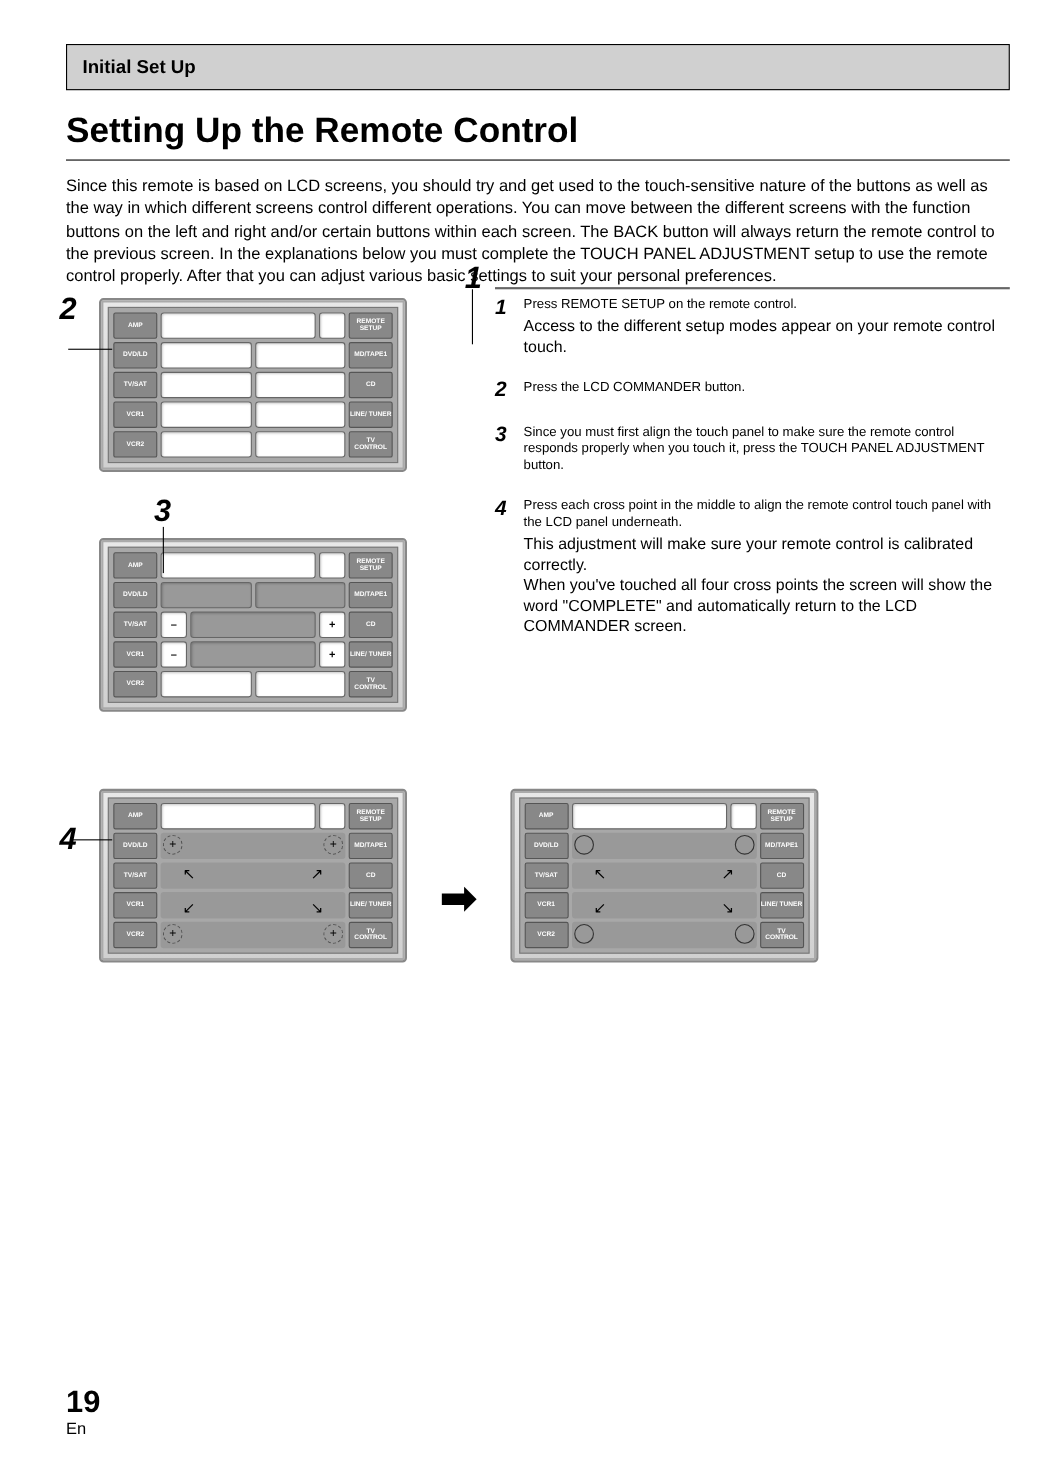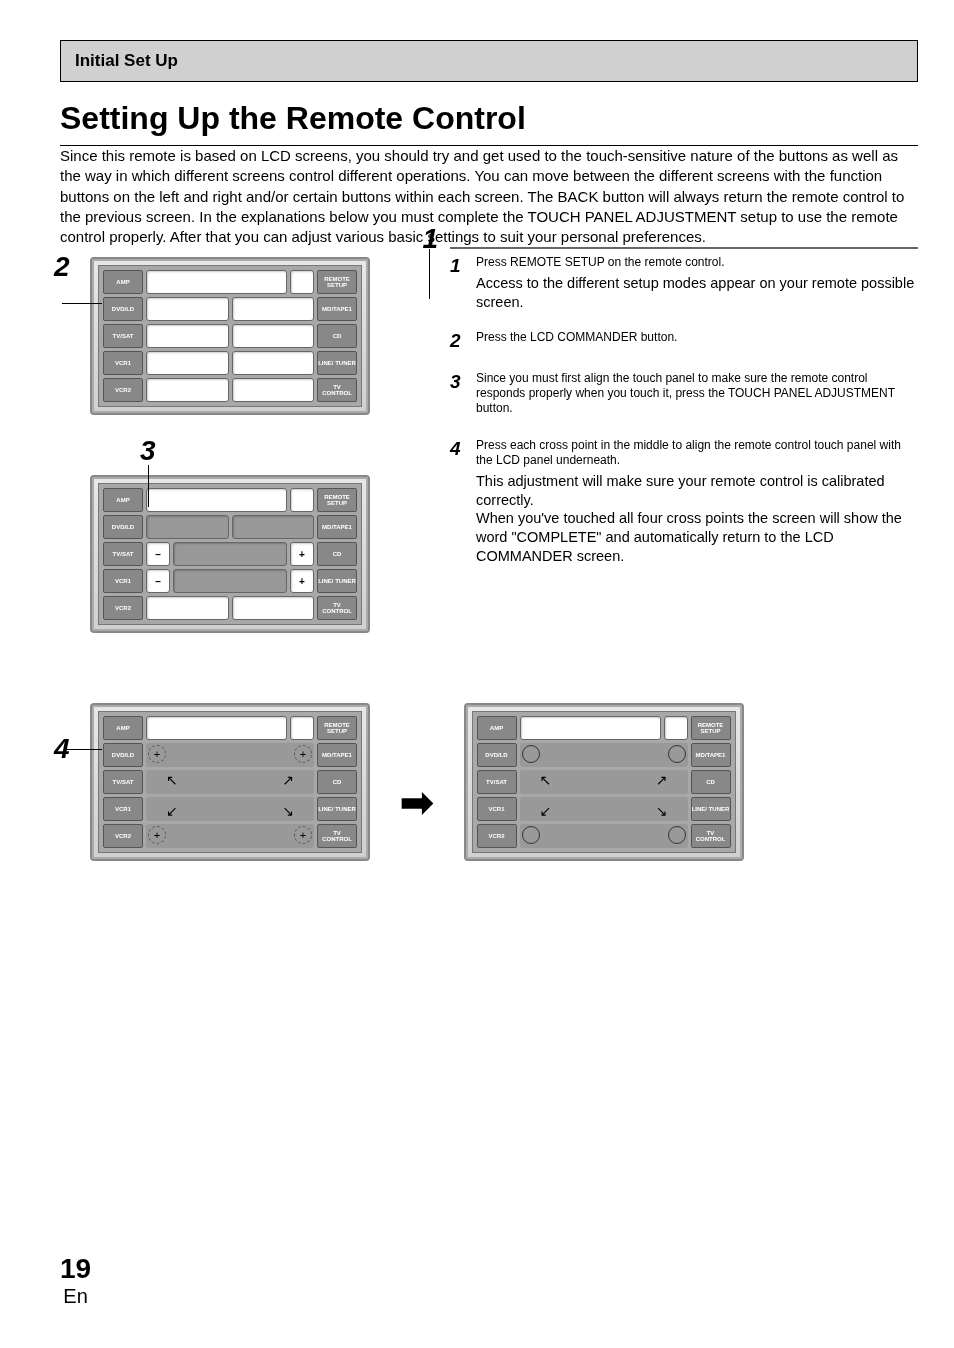--- a/index.html
+++ b/index.html
@@ -22,20 +22,21 @@
     padding: 10px 14px;
     font-weight: bold;
     font-size: 17px;
     margin-bottom: 18px;
   }
   .title {
     font-size: 32px;
     font-weight: bold;
     border-bottom: 1px solid #000;
     padding-bottom: 8px;
+    margin-bottom: 14px;
   }
   .intro {
     font-size: 15px;
     line-height: 1.35;
   }
   .content-row { display: flex; gap: 30px; }
   .left-col { width: 360px; flex: 0 0 360px; }
   .right-col { flex: 1; border-top: 2px solid #666; padding-top: 6px; }
   .step { display: flex; margin-bottom: 18px; }
   .step-num {
@@ -87,21 +88,21 @@
     position:absolute; font-size:14px; color:#000;
   }
   .bottom-row {
     display:flex; align-items:center; gap:30px; margin-top:30px;
   }
   .big-arrow { font-size:40px; font-weight:bold; }
   .page-num {
     position:absolute; bottom:40px; left:60px;
   }
   .page-num .n { font-size:28px; font-weight:bold; }
-  .page-num .l { font-size:20px;text-align:center; }
+  .page-num .l { font-size:15px; }
   .callout-line {
     position:absolute; background:#000;
   }
 </style>
 </head>
 <body>
 
 <div class="page">
   <div class="header-bar">Initial Set Up</div>
   <h1 class="title">Setting Up the Remote Control</h1>
@@ -213,21 +214,21 @@
         </div>
       </div>
 
     </div>
 
     <div class="right-col">
       <div class="step">
         <div class="step-num">1</div>
         <div class="step-body">
           <div class="step-head">Press REMOTE SETUP on the remote control.</div>
-          <div class="step-desc">Access to the different setup modes appear on your remote possible screen.</div>
+          <div class="step-desc">Access to the different setup modes appear on your remote control touch.</div>
         </div>
       </div>
       <div class="step">
         <div class="step-num">2</div>
         <div class="step-body">
           <div class="step-head">Press the LCD COMMANDER button.</div>
         </div>
       </div>
       <div class="step">
         <div class="step-num">3</div>

